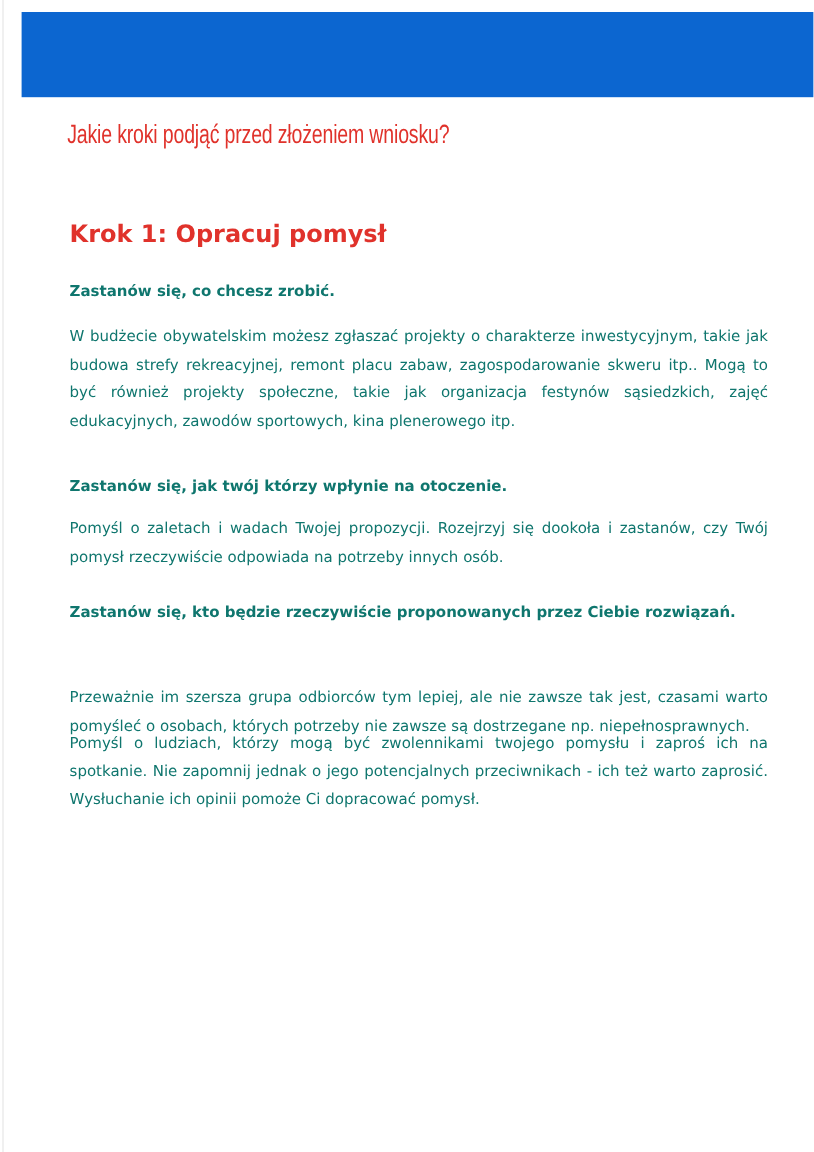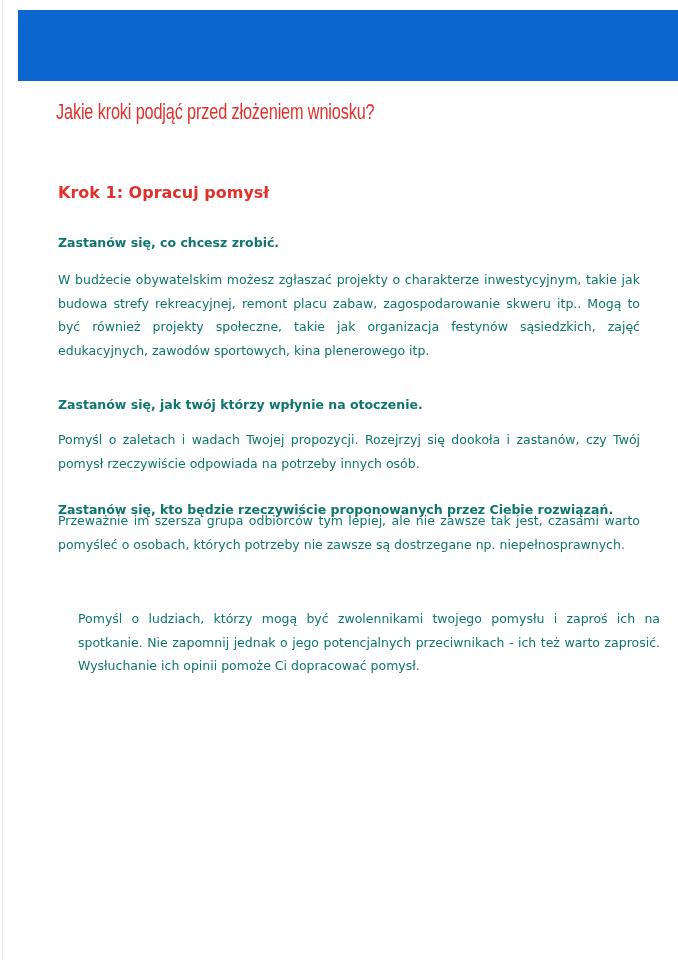--- a/index.html
+++ b/index.html
@@ -44,21 +44,21 @@
       transform-origin: left top;
       white-space: nowrap;
     }
     .step-title {
       position: absolute;
       left: 58px;
       top: 183px;
       margin: 0;
       font-family: "DejaVu Sans", sans-serif;
       font-weight: bold;
-      font-size: 16px;
+      font-size: 20px;
       color: #e0322b;
       white-space: nowrap;
     }
     .content {
       position: absolute;
       left: 58px;
       width: 582px;
       color: #1c2452;
       font-family: "DejaVu Sans", sans-serif;
     }
@@ -76,22 +76,22 @@
       line-height: 23.5px;
       text-align: justify;
       color: #0f766e;
     }
     .para.last-left { text-align-last: left; }
     #sec1-heading { top: 234px; }
     #sec1-para { top: 268px; }
     #sec2-heading { top: 396px; }
     #sec2-para { top: 428px; }
     #sec3-heading { top: 501px; }
-    #sec3-para1 { top: 509px; }
-    #sec3-para2 { top: 607px; margin-left: 20px; }
+    #sec3-para1 { top: 569px; }
+    #sec3-para2 { top: 607px; }
   </style>
 </head>
 <body>
 
 <div class="page-edge"></div>
 
 <div class="header-band"></div>
 
 <h1 class="main-title">Jakie kroki podjąć przed złożeniem wniosku?</h1>
 

